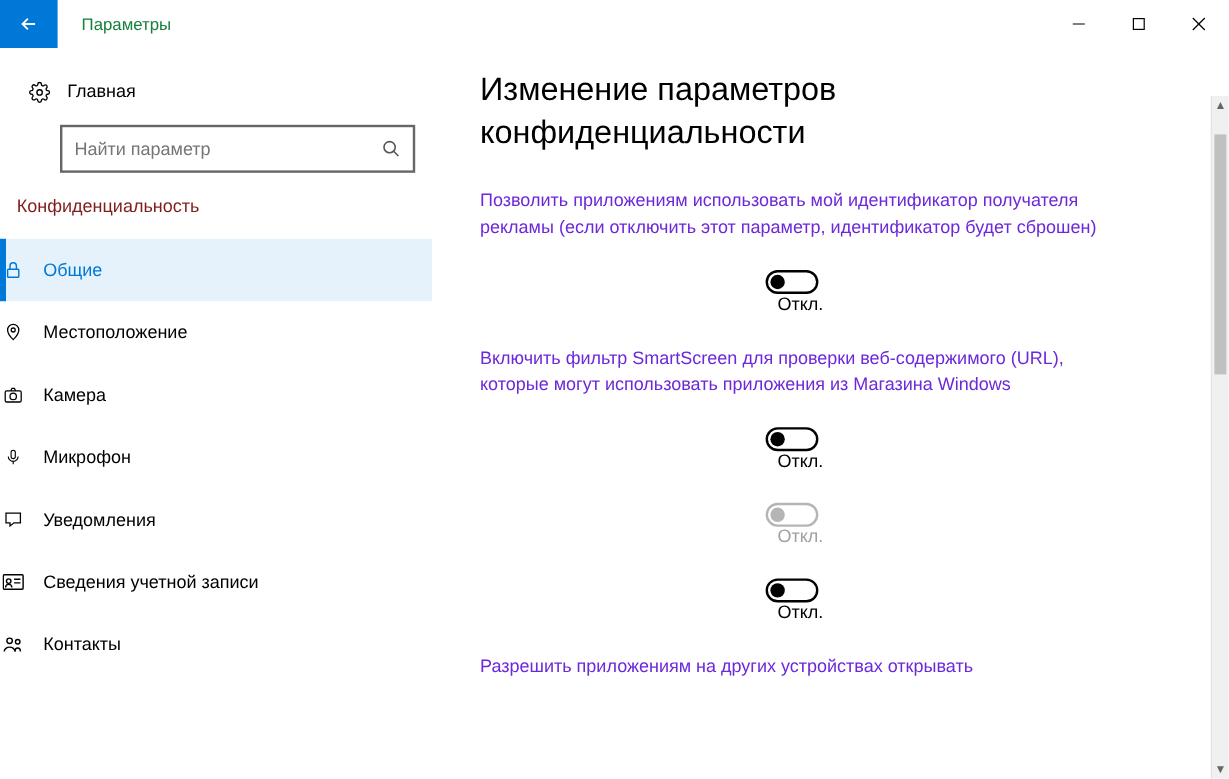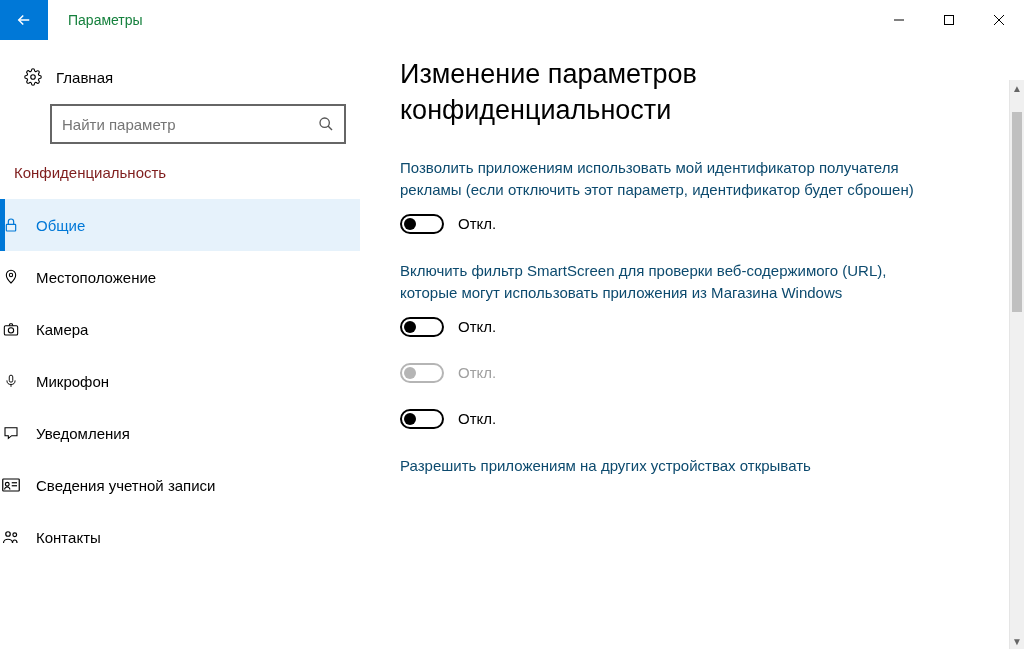--- a/index.html
+++ b/index.html
@@ -51,21 +51,21 @@
     height: calc(649px - 40px);
     position: relative;
   }
   .sidebar {
     width: 360px;
     padding-top: 22px;
     box-sizing: border-box;
   }
   .home-row {
     display: flex;
-    align-items: center;
+    align-items: flex-start;
     padding: 6px 20px 18px 20px;
   }
   .home-row .icon-slot {
     width: 26px;
     display: flex;
     justify-content: center;
     color: #000;
   }
   .home-row .label {
     margin-left: 10px;
@@ -148,30 +148,31 @@
     margin-bottom: 28px;
     max-width: 520px;
   }
   .setting-block {
     margin-bottom: 26px;
     max-width: 520px;
   }
   .setting-desc {
     font-size: 15px;
     line-height: 1.5;
-    color: #0c4a6e;
+    color: #6d28d9;
   }
   .setting-block.disabled .setting-desc,
   .setting-block.disabled .toggle-label {
     color: #a0a0a0;
   }
   .toggle-row {
     display: flex;
     align-items: center;
-    margin-top: 12px;
+    margin-top: 23px;
+    flex-direction: column;
   }
   .toggle {
     width: 44px;
     height: 20px;
     border: 2px solid #000;
     border-radius: 20px;
     position: relative;
     background: #fff;
     box-sizing: border-box;
   }

